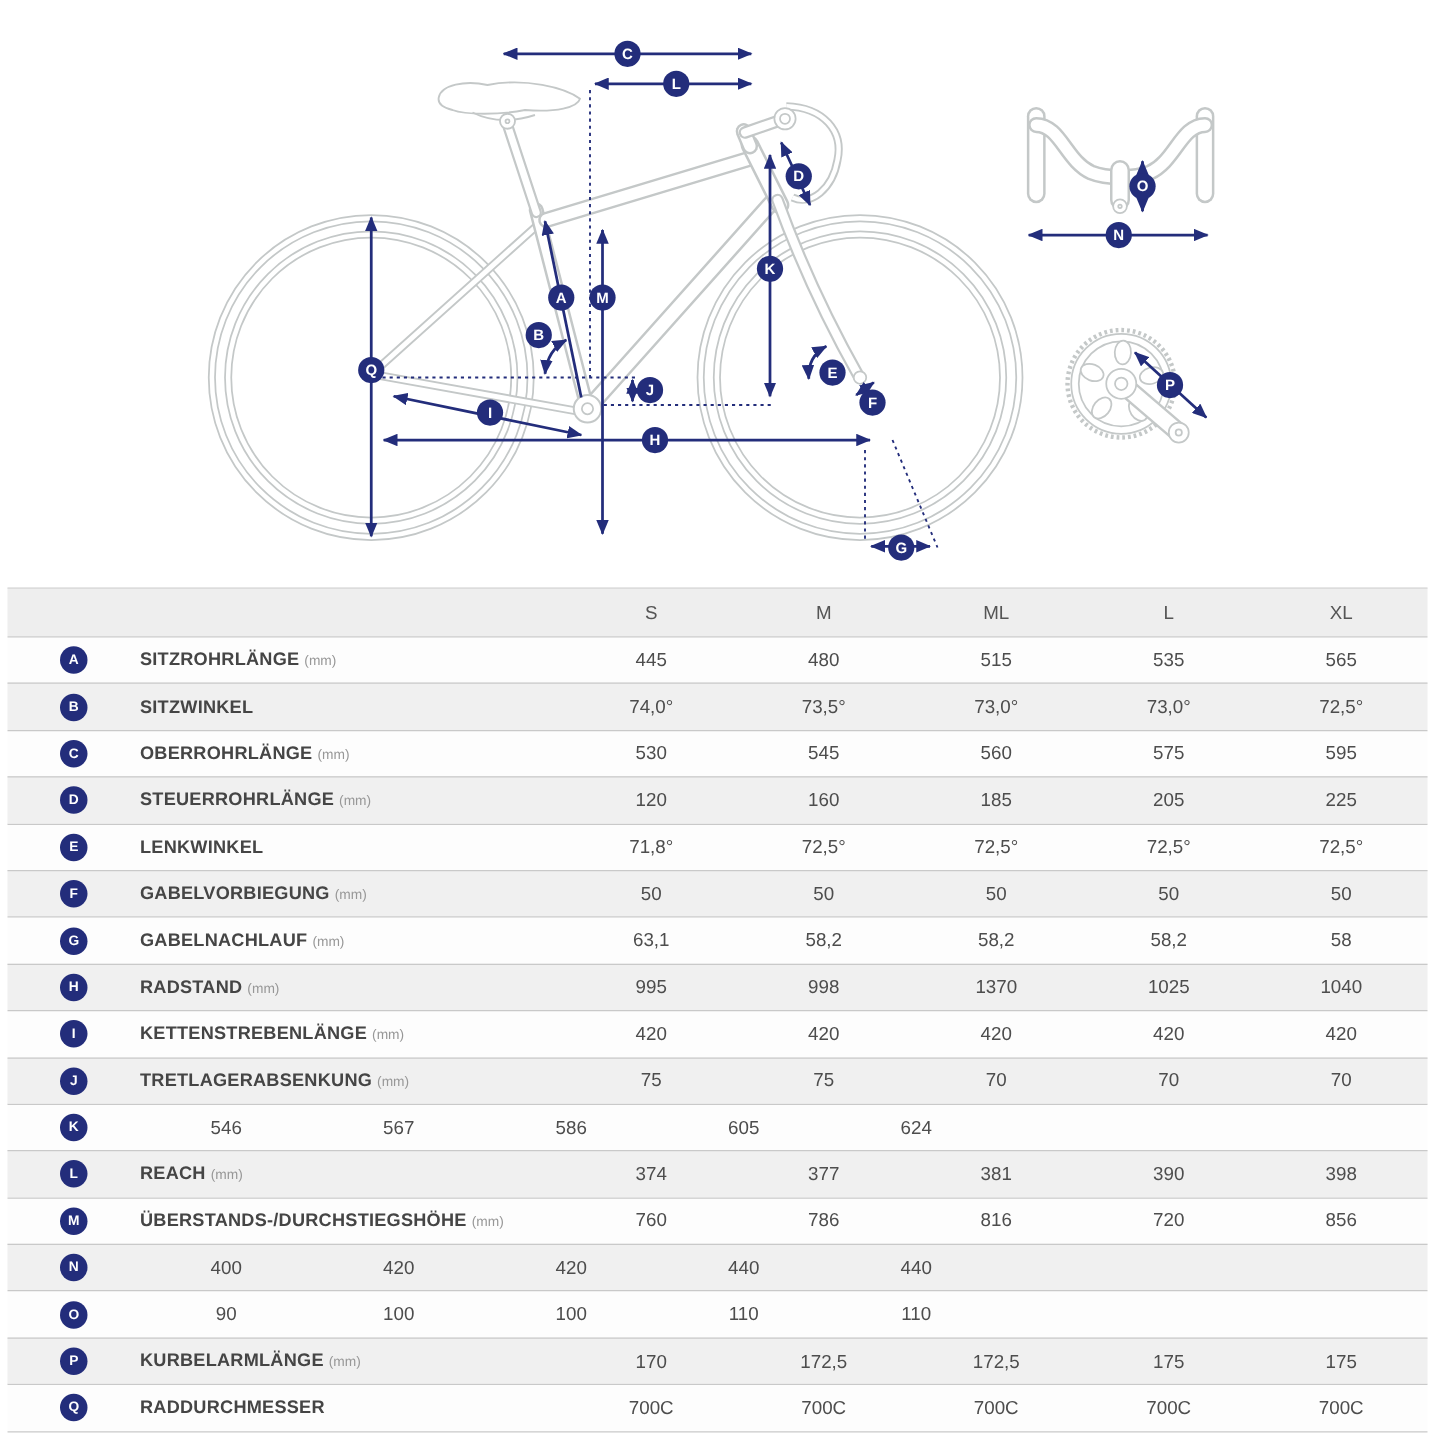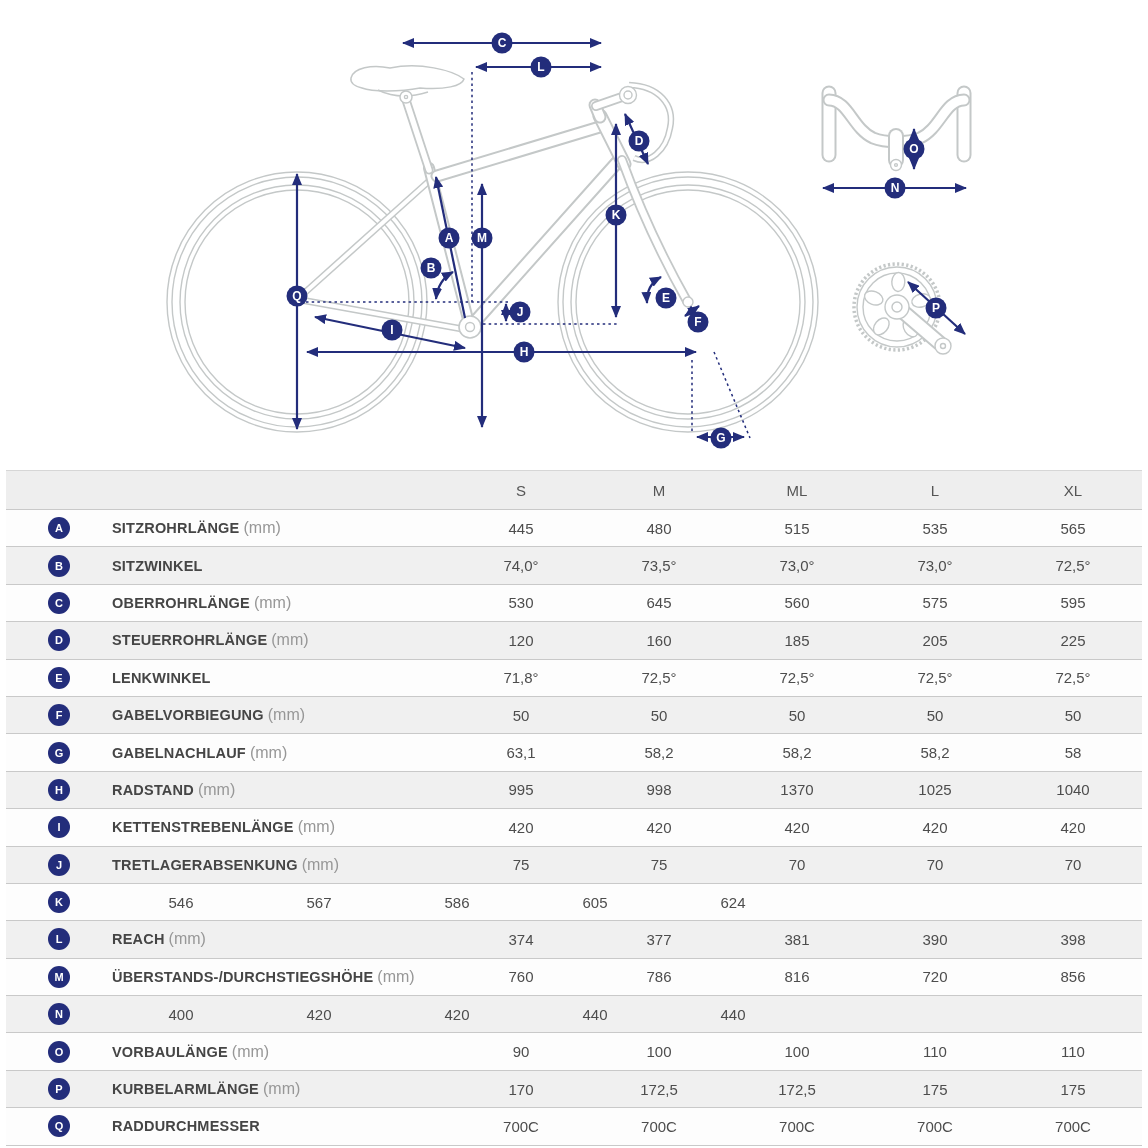--- a/index.html
+++ b/index.html
@@ -17,21 +17,21 @@
     border-top:1px solid #c9c9c9; color:#4d4d4d; font-size:15px; background:#fdfdfd;
   }
   .t-row.alt { background:#f0f0f0; }
   .t-last-border { border-top:1px solid #c9c9c9; height:0; }
   .c-badge { width:106px; display:flex; justify-content:center; align-items:center; flex:none; }
   .badge-chip {
     width:22px; height:22px; border-radius:50%; background:#232d7b; color:#fff;
     font-weight:bold; font-size:11px; display:flex; align-items:center; justify-content:center;
   }
   .c-label { flex:1; font-weight:bold; color:#454545; font-size:14.5px; letter-spacing:.2px; min-width:0; white-space:nowrap; }
-  .c-label .unit { font-weight:normal; font-size:16px; color:#979797; margin-left:4px; letter-spacing:0; }
+  .c-label .unit { font-weight:normal; font-size:11px; color:#979797; margin-left:4px; letter-spacing:0; }
   .c-val { width:138px; flex:none; text-align:center; }
 </style>
 </head>
 <body>
 
 <div class="stage">
 
   <svg class="diagram" width="1148" height="470" viewBox="0 0 1148 470">
     <defs>
       <marker id="ah" viewBox="0 0 12 10" markerWidth="12" markerHeight="10" refX="11" refY="5" orient="auto-start-reverse" markerUnits="userSpaceOnUse">
@@ -267,21 +267,21 @@
     </div>
 
     <div class="t-row">
       <div class="c-badge">
         <span class="badge-chip">C</span>
       </div>
       <div class="c-label">
         <span class="lbl">OBERROHRLÄNGE</span><span class="unit">(mm)</span>
       </div>
       <div class="c-val">530</div>
-      <div class="c-val">645</div>
+      <div class="c-val">545</div>
       <div class="c-val">560</div>
       <div class="c-val">575</div>
       <div class="c-val">595</div>
     </div>
 
     <div class="t-row alt">
       <div class="c-badge">
         <span class="badge-chip">D</span>
       </div>
       <div class="c-label">
@@ -425,23 +425,20 @@
       <div class="c-val">420</div>
       <div class="c-val">420</div>
       <div class="c-val">440</div>
       <div class="c-val">440</div>
     </div>
 
     <div class="t-row">
       <div class="c-badge">
         <span class="badge-chip">O</span>
       </div>
-      <div class="c-label">
-        <span class="lbl">VORBAULÄNGE</span><span class="unit">(mm)</span>
-      </div>
       <div class="c-val">90</div>
       <div class="c-val">100</div>
       <div class="c-val">100</div>
       <div class="c-val">110</div>
       <div class="c-val">110</div>
     </div>
 
     <div class="t-row alt">
       <div class="c-badge">
         <span class="badge-chip">P</span>

